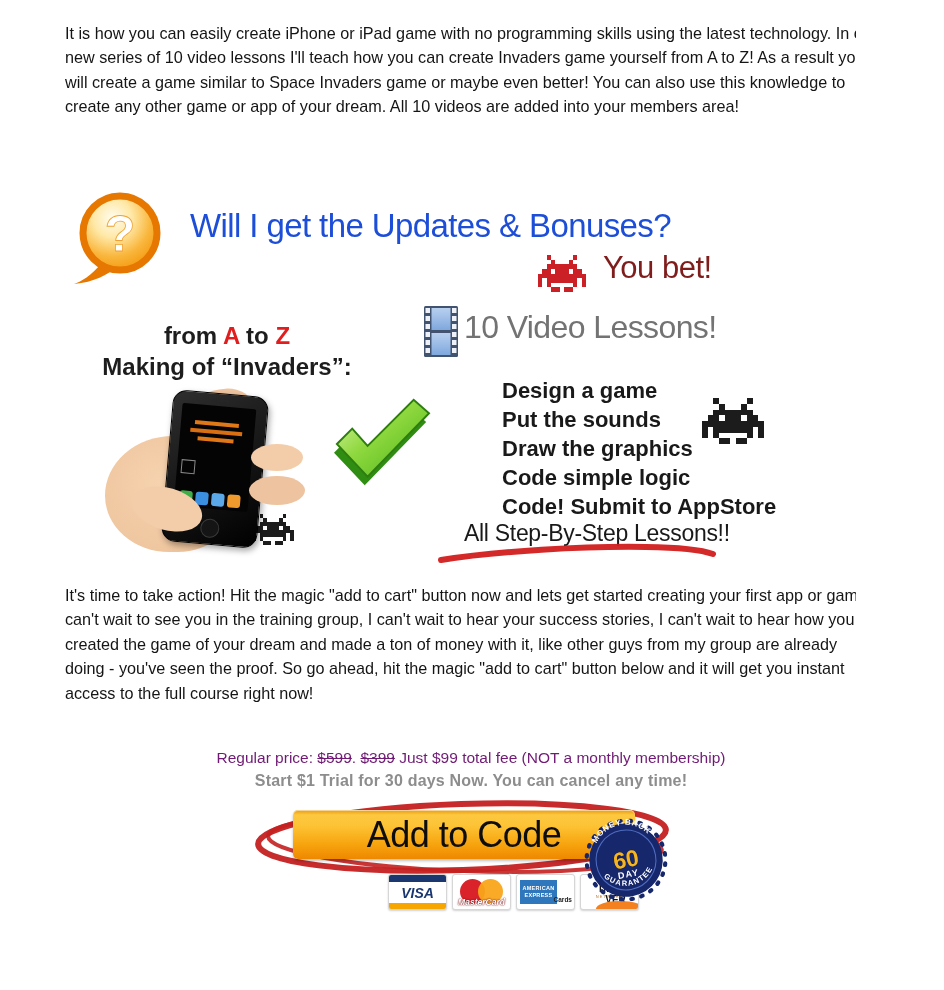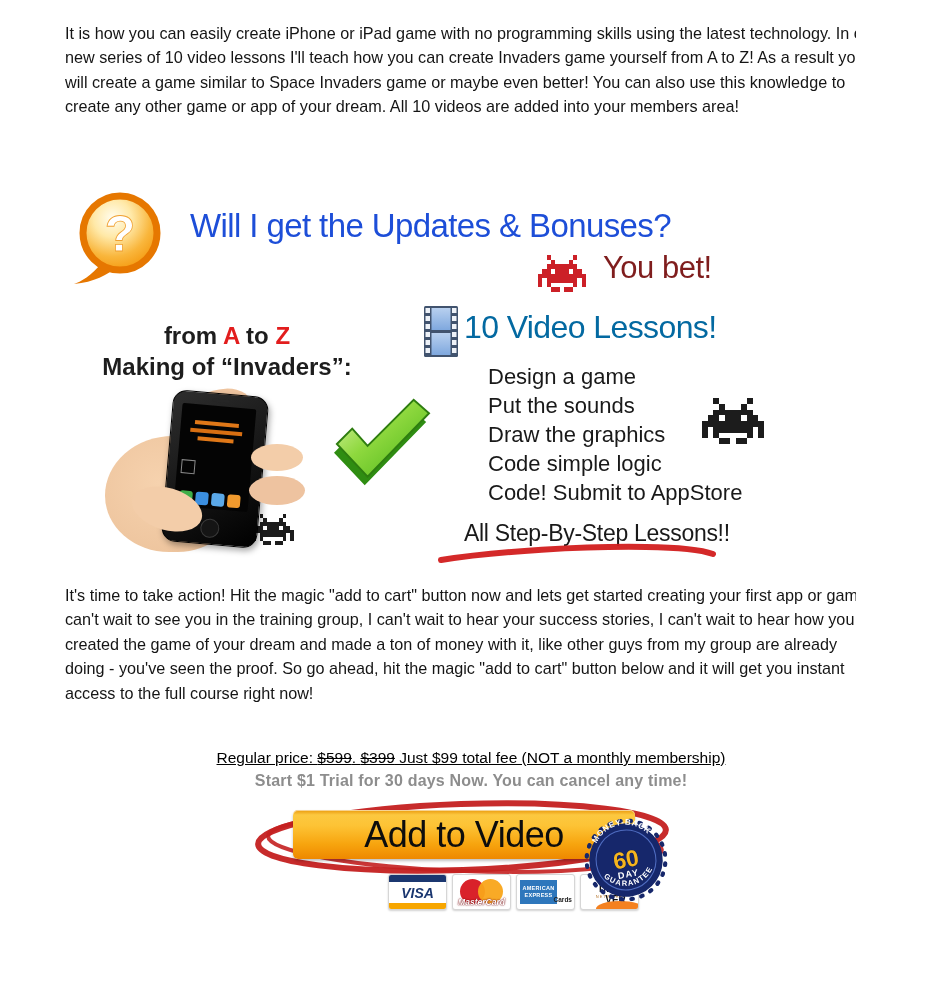--- a/index.html
+++ b/index.html
@@ -22,24 +22,24 @@
   .inv-red{left:538px;top:255px;width:48px;height:37px;}
   .inv-black-big{left:702px;top:398px;width:62px;height:46px;}
   .inv-black-small{left:252px;top:514px;width:42px;height:31px;}
 
   .making-of{position:absolute;left:92px;top:320px;width:270px;text-align:center;
              font-size:24px;font-weight:bold;color:#1d1d1d;line-height:31px;}
   .red{color:#e21d1d;}
 
   .film-icon{position:absolute;left:424px;top:306px;width:34px;height:51px;}
   .lessons-h{position:absolute;left:464px;top:309px;margin:0;font-size:32px;font-weight:400;
-             color:#0369a1;letter-spacing:-0.6px;white-space:nowrap;}
-
-  .steps{position:absolute;left:486px;top:361px;margin:2px;padding:0;list-style:none;
-         font-size:22px;line-height:28.9px;color:#191919;}
+             color:#737373;letter-spacing:-0.6px;white-space:nowrap;}
+
+  .steps{position:absolute;left:486px;top:361px;margin:16px;padding:0;list-style:none;
+         font-size:22px;line-height:28.9px;color:#191919;font-weight:bold;}
 
   .step-note{position:absolute;left:464px;top:520px;font-size:23px;color:#191919;letter-spacing:-0.3px;}
   .underline-svg{position:absolute;left:436px;top:541px;width:282px;height:26px;}
 
   
   .hand-img{position:absolute;left:105px;top:390px;width:215px;height:165px;}
   .hand-img div{position:absolute;}
   .palm{left:0;top:46px;width:132px;height:116px;background:radial-gradient(circle at 40% 40%,#f6d2ae,#eabf97);
         border-radius:55% 45% 48% 52%;z-index:1;}
   .finger-top{left:80px;top:0;width:66px;height:38px;background:#efc5a0;border-radius:50%;
@@ -60,21 +60,21 @@
   .dock{left:5px;bottom:3px;display:flex;gap:3px;position:absolute;}
   .dock span{width:13px;height:13px;border-radius:3px;display:block;}
   .app1{background:#3fae49;} .app2{background:#3b8fe0;} .app3{background:#5aa8e8;} .app4{background:#f09a2e;}
   .home{left:50%;bottom:6px;width:17px;height:17px;border-radius:50%;background:#151515;
         border:1px solid #3a3a3a;transform:translateX(-50%);}
 
   .check-icon{position:absolute;left:328px;top:396px;width:108px;height:96px;}
 
   
   .pricing{position:absolute;left:65px;top:749px;width:812px;text-align:center;}
-  .price-line{font-size:15.5px;color:#000000;text-decoration:underline;}
+  .price-line{font-size:15.5px;color:#701a75;}
   .strike{text-decoration:line-through;}
   .trial-line{margin-top:5px;font-size:16px;font-weight:bold;color:#8d8d8d;letter-spacing:0.2px;}
 
   
   .swoosh{position:absolute;left:250px;top:795px;width:432px;height:92px;z-index:1;}
   .cart-btn{position:absolute;left:293px;top:810px;width:342px;height:49px;z-index:2;border-radius:5px;
             background:linear-gradient(180deg,#e9980b 0%,#fcc840 10%,#fdc335 32%,#f7a40e 70%,#ee8800 100%);
             box-shadow:inset 0 1px 0 rgba(255,255,255,.55),0 2px 3px rgba(0,0,0,.25);
             display:flex;align-items:center;justify-content:center;
             font-size:36px;color:#0d0d0d;letter-spacing:-0.5px;cursor:pointer;}
@@ -370,21 +370,21 @@
   <div class="pricing">
     <div class="price-line"><span>Regular price: </span><span class="strike">$599</span><span>. </span><span class="strike">$399</span><span> Just $99 total fee (NOT a monthly membership)</span></div>
     <div class="trial-line">Start $1 Trial for 30 days Now. You can cancel any time!</div>
   </div>
 
   <svg class="swoosh" viewBox="0 0 432 92">
     <ellipse cx="212" cy="42" rx="204" ry="33" fill="none" stroke="#c42020" stroke-width="6" transform="rotate(-2 212 42)" opacity="0.95"></ellipse>
     <ellipse cx="215" cy="48" rx="197" ry="28" fill="none" stroke="#c42020" stroke-width="4" transform="rotate(2 215 48)" opacity="0.9"></ellipse>
   </svg>
 
-  <div class="cart-btn">Add to Video</div>
+  <div class="cart-btn">Add to Code</div>
 
   <div class="badge">
     <svg viewBox="0 0 80 80" width="100%" height="100%">
       <circle cx="40" cy="40" r="37.5" fill="none" stroke="#16276b" stroke-width="4" stroke-dasharray="1.5 8.3" stroke-linecap="round"></circle>
       <circle cx="40" cy="40" r="35" fill="#16276b"></circle>
       <circle cx="40" cy="40" r="28.5" fill="none" stroke="#4f6cc0" stroke-width="1"></circle>
       <defs>
         <path id="arcTop" d="M11 44 A30 30 0 1 1 69 44" fill="none"></path>
         <path id="arcBot" d="M12 43 A29 29 0 0 0 68 43" fill="none"></path>
       </defs>

